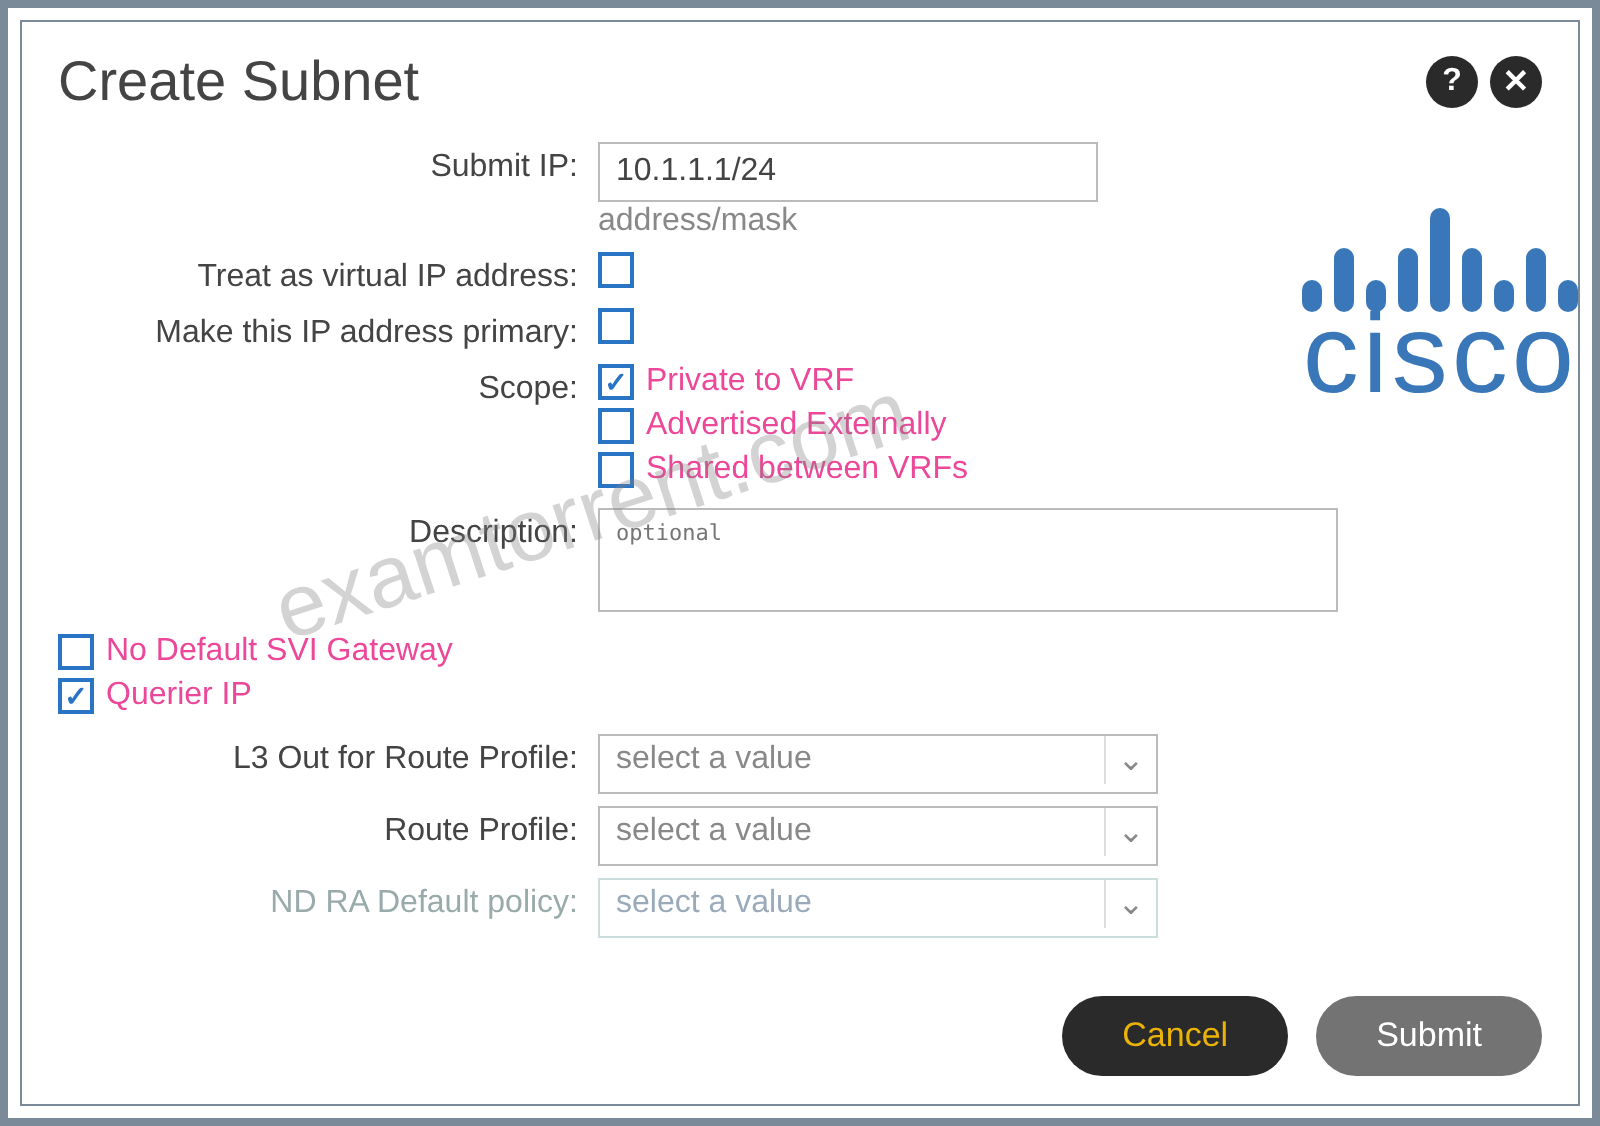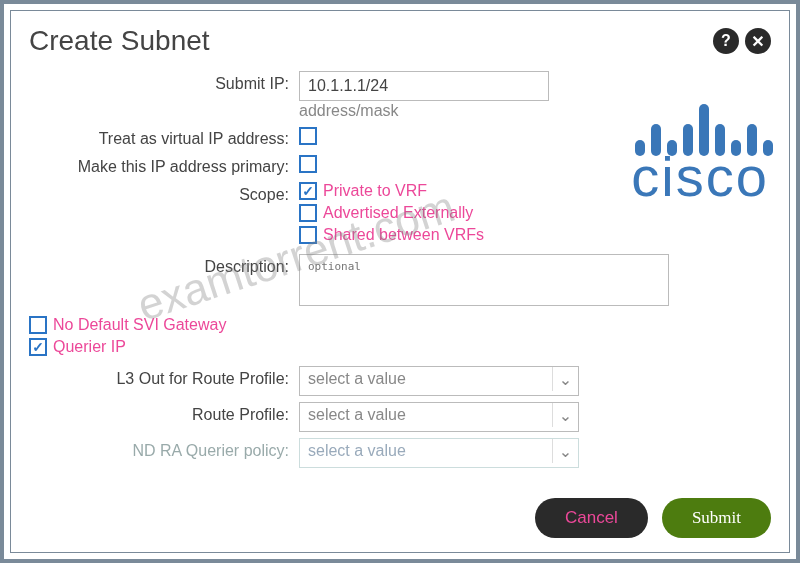--- a/index.html
+++ b/index.html
@@ -150,32 +150,31 @@
   }
   .btn {
     border-radius: 22px;
     padding: 10px 30px;
     font-size: 17px;
     cursor: pointer;
     border: none;
   }
   .btn-cancel {
     background: #2a2a2a;
-    color: #ec4899;
+    color: #eab308;
   }
   .btn-submit {
-    background: #4d7c0f;
+    background: #737373;
     color: #fff;
-    font-family: Liberation Serif, serif;
   }
   .cisco-logo {
     position: absolute;
     top: 85px;
-    right: 16px;
-    text-align: center;
+    right: 0px;
+    text-align: right;
     color: #3a77b8;
     pointer-events: none;
   }
   .cisco-bars {
     display: flex;
     align-items: flex-end;
     gap: 6px;
     height: 60px;
     margin-left: 8px;
   }
@@ -292,21 +291,21 @@
         <div class="label-col">Route Profile:</div>
         <div class="control-col">
           <div class="select">
             <span>select a value</span>
             <span class="chev">⌄</span>
           </div>
         </div>
       </div>
 
       <div class="row">
-        <div class="label-col dim">ND RA Querier policy:</div>
+        <div class="label-col dim">ND RA Default policy:</div>
         <div class="control-col">
           <div class="select dim">
             <span>select a value</span>
             <span class="chev">⌄</span>
           </div>
         </div>
       </div>
 
     </div>
 

